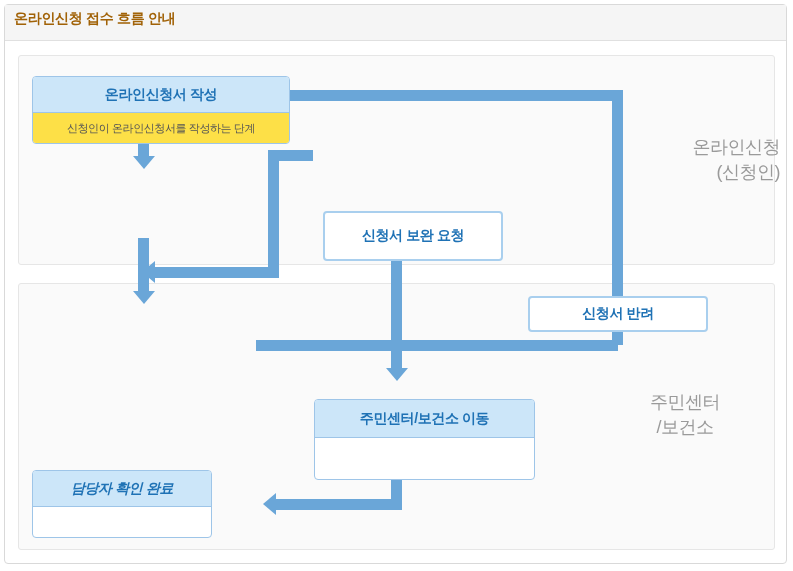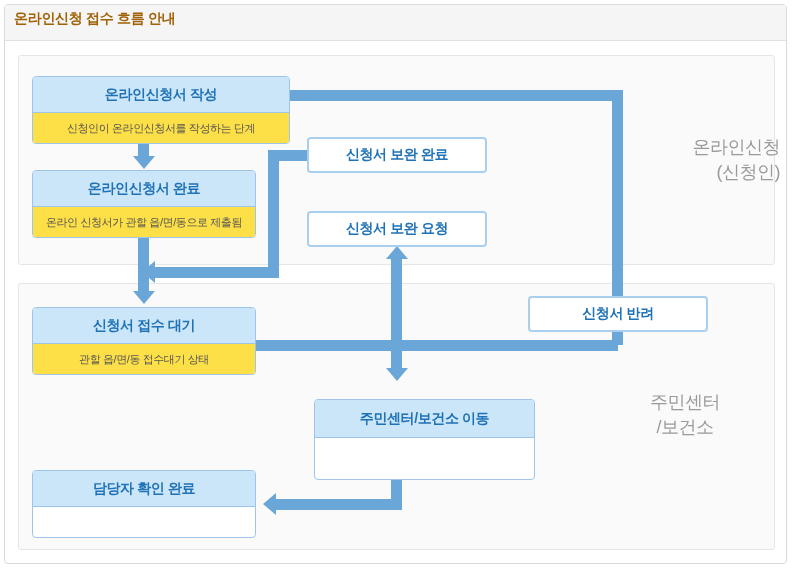--- a/index.html
+++ b/index.html
@@ -140,30 +140,30 @@
   #n-write .node-body { height: 31px; }
 
   #n-complete   { left: 32px;  top: 170px; width: 224px; height: 68px; }
   #n-complete .node-head { height: 36px; }
   #n-complete .node-body { height: 31px; }
 
   #n-wait       { left: 32px;  top: 307px; width: 224px; height: 68px; }
   #n-wait .node-head { height: 36px; }
   #n-wait .node-body { height: 31px; }
 
-  #n-done       { left: 32px;  top: 470px; width: 224px; height: 68px; }
+  #n-done       { left: 32px;  top: 470px; width: 180px; height: 68px; font-style: italic; }
   #n-done .node-head { height: 36px; }
   #n-done .node-body { height: 31px; }
 
   #n-move       { left: 296px; top: 399px; width: 221px; height: 81px; margin-left: 18px; }
   #n-move .node-head { height: 38px; }
   #n-move .node-body { height: 43px; }
 
   #n-supplement-done { left: 307px; top: 137px; width: 180px; height: 36px; }
-  #n-supplement-req  { left: 307px; top: 211px; width: 180px; height: 36px; }
+  #n-supplement-req  { left: 323px; top: 211px; width: 180px; height: 50px; }
   #n-reject          { left: 528px; top: 296px; width: 180px; height: 36px; }
 
   
   .conn {
     position: absolute;
     background: #6aa6d8;
   }
   .arrow {
     position: absolute;
     width: 0;
@@ -218,37 +218,28 @@
 
   <div class="conn" style="left:391px; top:464px; width:11px; height:46px;"></div>
   <div class="conn" style="left:276px; top:499px; width:126px; height:11px;"></div>
   <div class="arrow left" style="left:263px; top:493px;"></div>
 
   <div class="node" id="n-write">
     <div class="node-head">온라인신청서 작성</div>
     <div class="node-body">신청인이 온라인신청서를 작성하는 단계</div>
   </div>
 
-  <div class="node" id="n-complete">
-    <div class="node-head">온라인신청서 완료</div>
-    <div class="node-body">온라인 신청서가 관할 읍/면/동으로 제출됨</div>
-  </div>
-
-  <div class="node" id="n-wait">
-    <div class="node-head">신청서 접수 대기</div>
-    <div class="node-body">관할 읍/면/동 접수대기 상태</div>
-  </div>
+
 
   <div class="node" id="n-move">
     <div class="node-head">주민센터/보건소 이동</div>
   </div>
 
   <div class="node" id="n-done">
     <div class="node-head">담당자 확인 완료</div>
   </div>
 
-  <div class="node plain" id="n-supplement-done">신청서 보완 완료</div>
 
   <div class="node plain" id="n-supplement-req">신청서 보완 요청</div>
 
   <div class="node plain" id="n-reject">신청서 반려</div>
 
 </div>
 
 </body></html>

